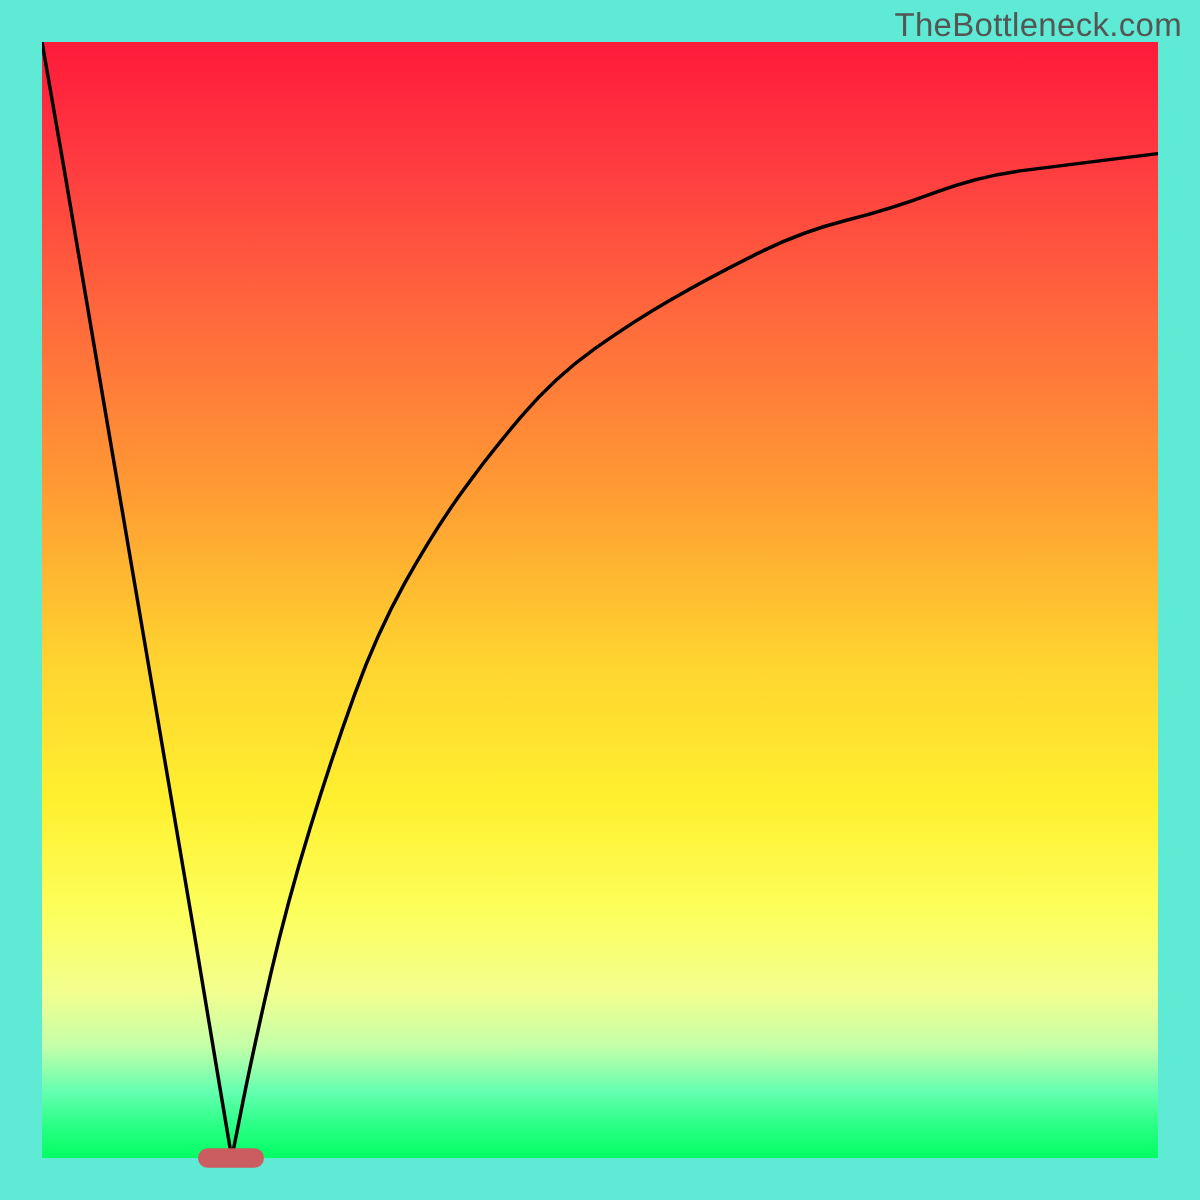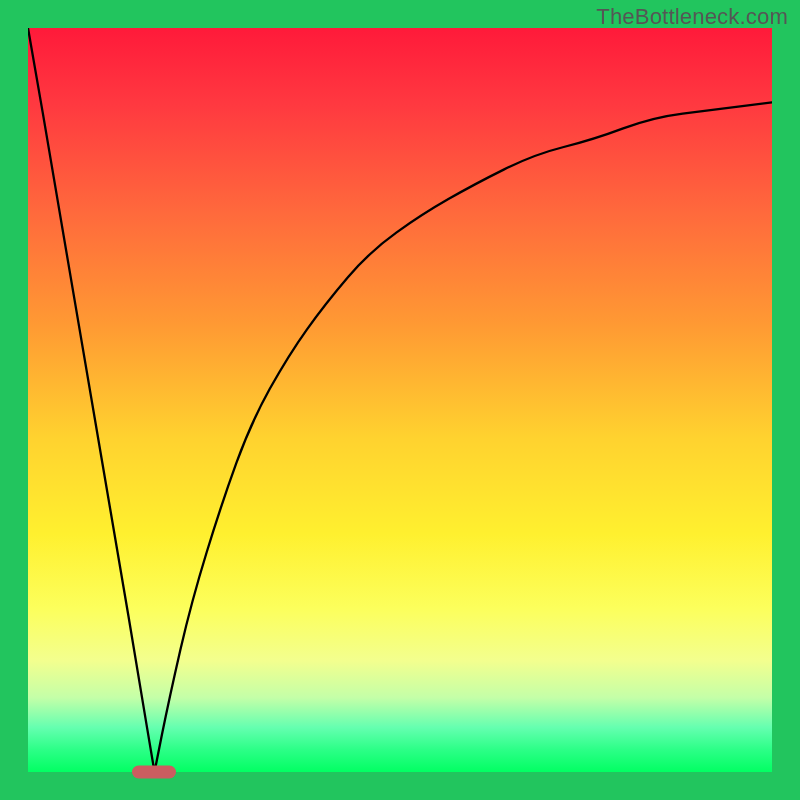--- a/index.html
+++ b/index.html
@@ -8,21 +8,21 @@
     width: 800px;
     height: 800px;
     overflow: hidden;
     background: #000;
     font-family: Arial, Helvetica, sans-serif;
   }
   .frame {
     position: relative;
     width: 800px;
     height: 800px;
-    background: #22c55e;
+    background: #5eead4;
   }
   .plot {
     position: absolute;
     left: 28px;
     top: 28px;
     width: 744px;
     height: 744px;
     
     background: linear-gradient(
       to bottom,

